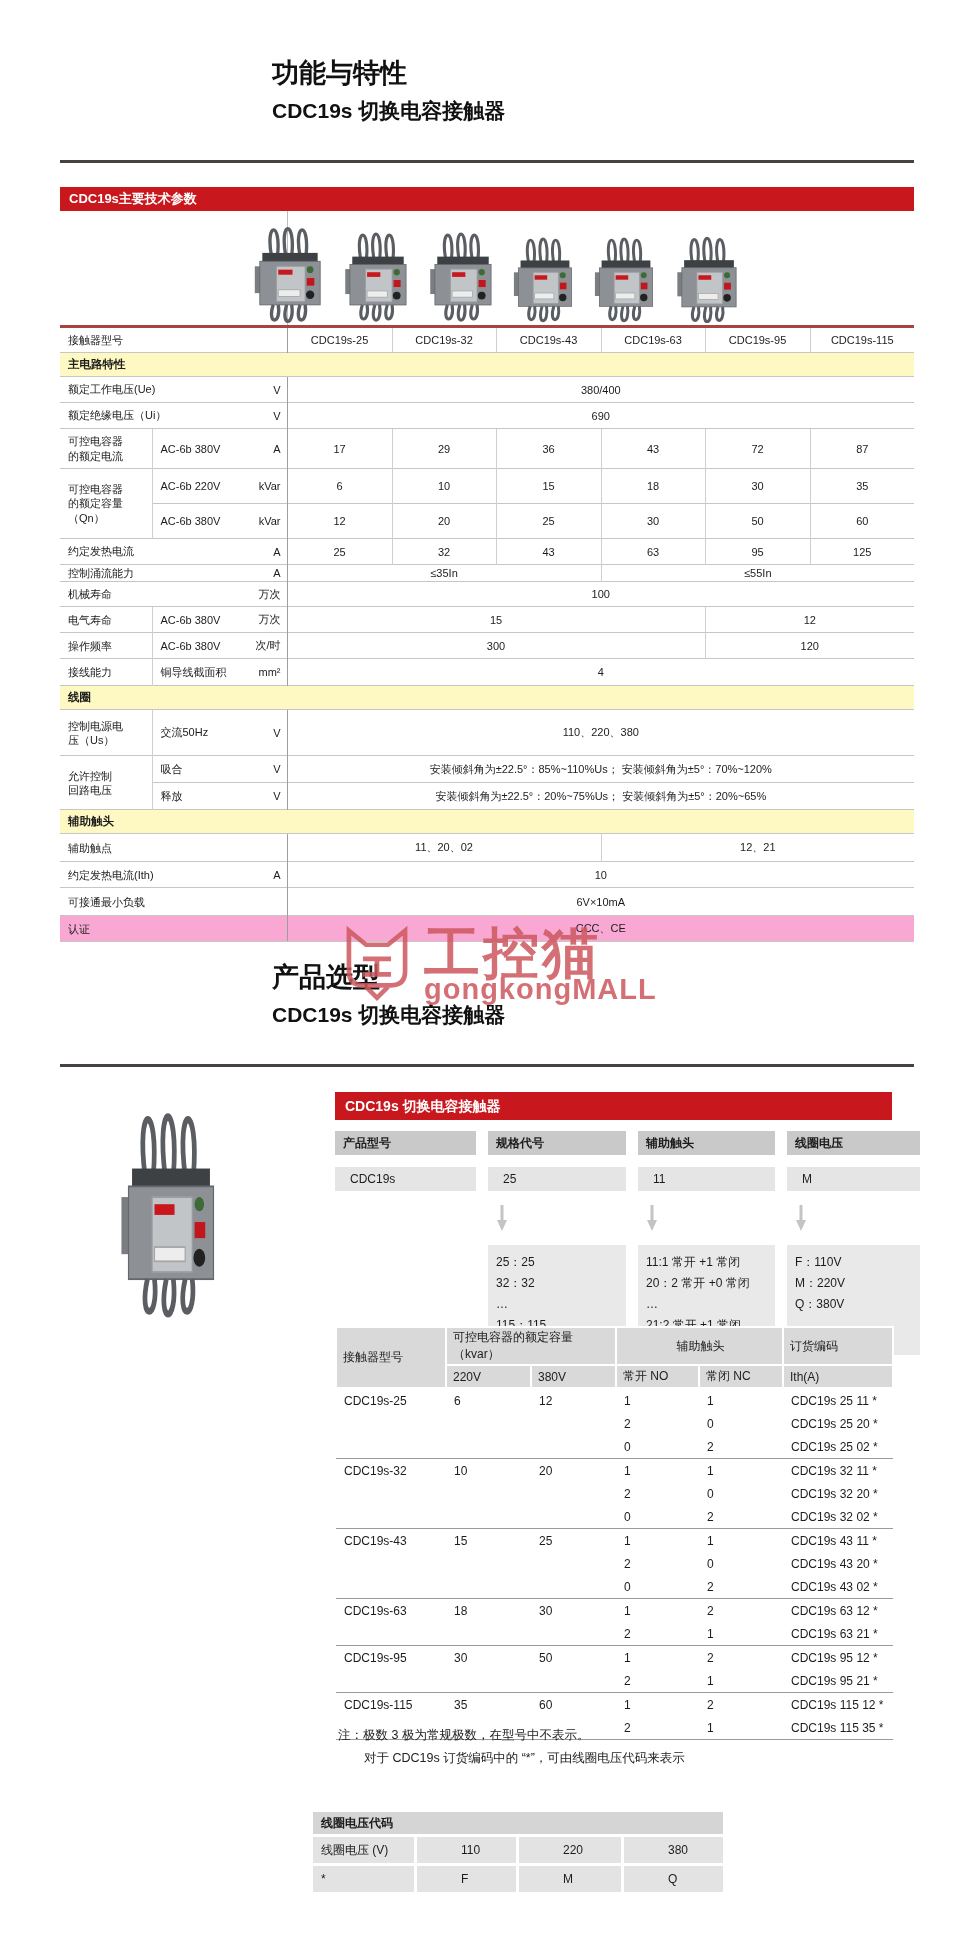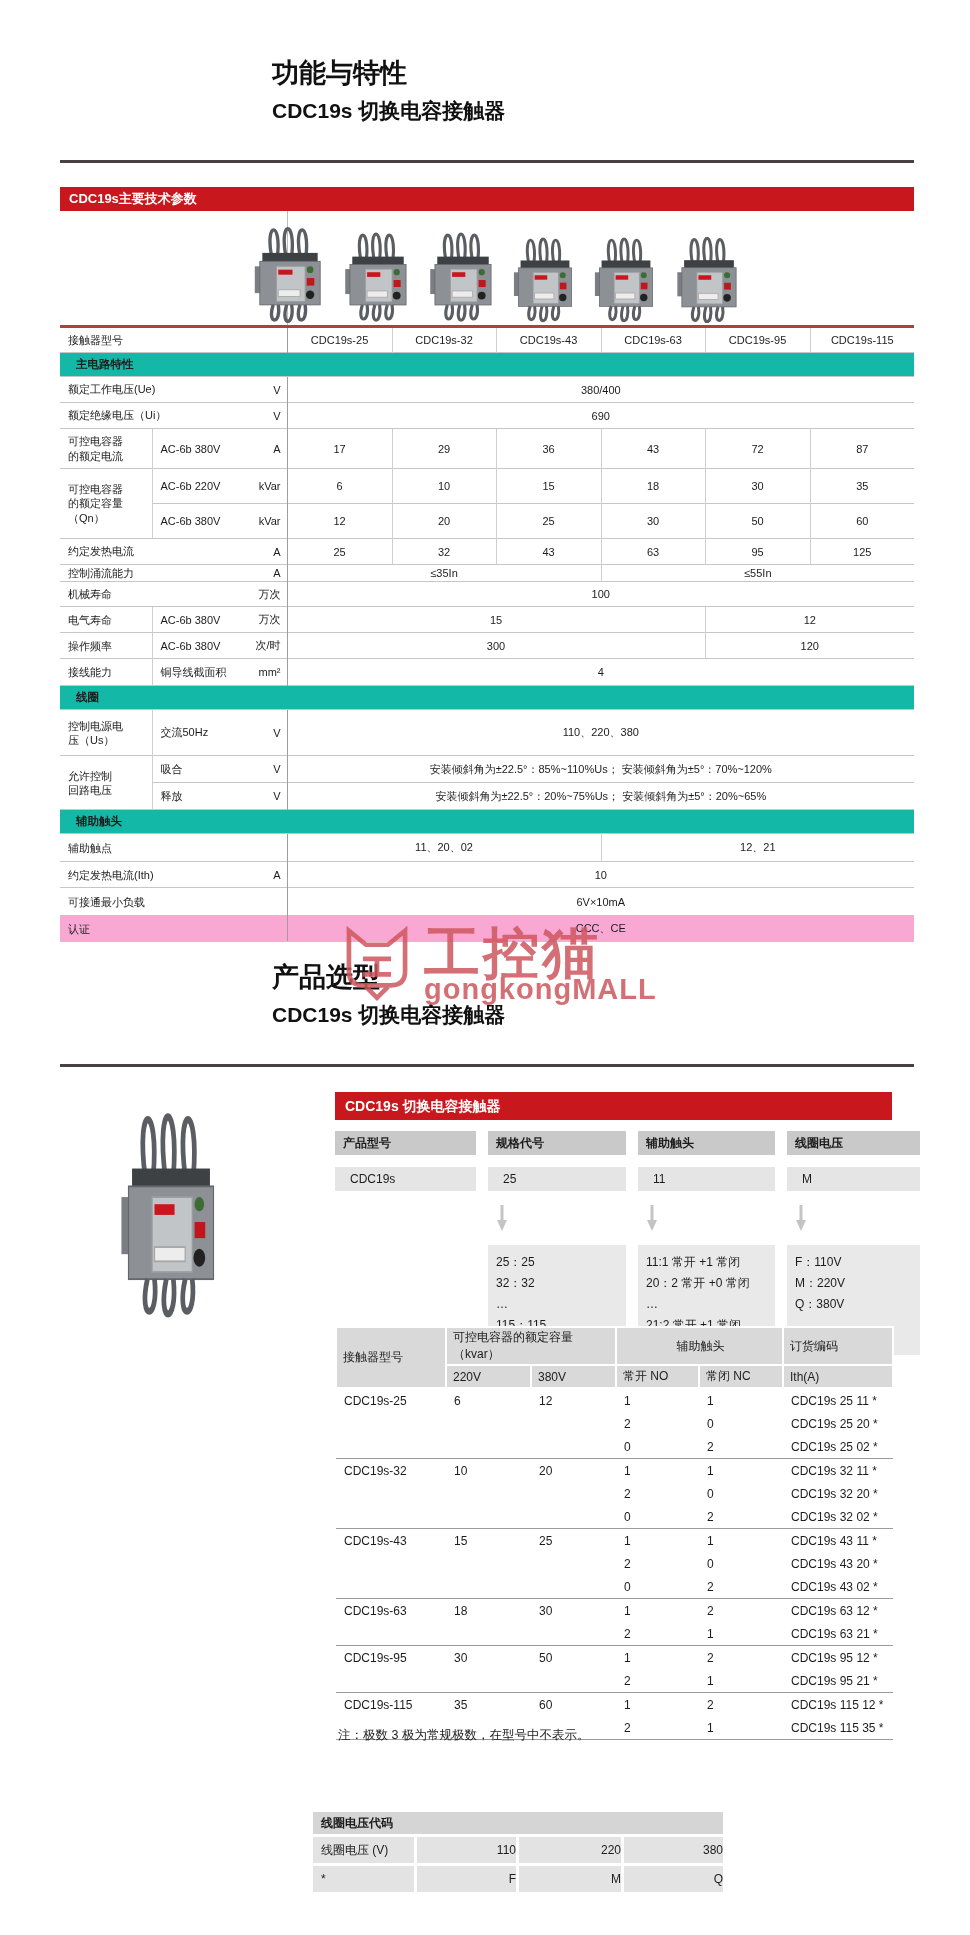--- a/index.html
+++ b/index.html
@@ -25,21 +25,21 @@
   table{border-collapse:collapse;}
   .spec{position:absolute;left:60px;top:325px;width:854px;table-layout:fixed;}
   .spec td{border-top:1px solid #c6c6c6;font-size:11px;padding:1px 3px;vertical-align:middle;}
   .spec tr.models{border-top:3px solid #a8433d;}
   .spec tr.models td{font-weight:normal;}
   .spec .lbl{text-align:left;padding-left:8px;white-space:pre-line;line-height:1.3;}
   .spec .sub{border-left:1px solid #cfcfcf;text-align:left;padding-left:8px;}
   .spec .unit{text-align:right;padding-right:6px;}
   .spec .val{border-left:1px solid #cfcfcf;text-align:center;}
   .spec .vstart{border-left:1px solid #9e9e9e;}
-  .spec tr.sec td{background:#14b8a6;font-weight:bold;text-align:left;padding-left:16px;font-size:11.5px;}
+  .spec tr.sec td{background:#fef9c3;font-weight:bold;text-align:left;padding-left:8px;font-size:11.5px;}
   .spec tr.graybg td{background:#f9a8d4;}
   .spec tr:last-child td{border-bottom:1px solid #c6c6c6;}
 
   
   .watermark{position:absolute;left:338px;top:926px;display:flex;align-items:flex-start;
              color:#cd585d;opacity:.85;z-index:6;pointer-events:none;}
   .wm-text{margin-left:8px;}
   .wm-cn{font-size:56px;font-weight:bold;line-height:.95;letter-spacing:3px;}
   .wm-en{font-size:29px;font-weight:bold;margin-top:-6px;letter-spacing:1px;}
 
@@ -63,21 +63,21 @@
   .order tbody tr.gs td{border-top:1px solid #9b9b9b;}
   .order tbody tr:last-child td{border-bottom:1px solid #9b9b9b;}
 
   .notes{position:absolute;left:338px;top:1724px;font-size:12.5px;line-height:1.85;color:#222;}
   .notes .n2{padding-left:26px;}
 
   
   .coil{position:absolute;left:313px;top:1812px;width:410px;}
   .coil-bar{background:#d5d5d5;height:22px;line-height:22px;font-weight:bold;font-size:12px;padding-left:8px;}
   .coil-grid{display:grid;grid-template-columns:101px 99px 102px 99px;gap:3px;margin-top:3px;}
-  .coil-cell{background:#e3e3e3;height:26px;line-height:26px;font-size:12px;text-align:right;padding-left:44px;}
+  .coil-cell{background:#e3e3e3;height:26px;line-height:26px;font-size:12px;text-align:left;padding-left:44px;}
   .coil-cell.l{text-align:left;padding-left:8px;}
 </style>
 </head>
 <body>
 
 <div class="page">
 
   <svg width="0" height="0" style="position:absolute">
     <defs>
       <symbol id="contactor" viewBox="0 0 100 130">
@@ -499,20 +499,21 @@
           <td></td>
           <td>2</td>
           <td>1</td>
           <td>CDC19s 115 35 *</td>
         </tr>
       </tbody>
   </table>
 
   <div class="notes">
     <div class="n1">注：极数 3 极为常规极数，在型号中不表示。</div>
+    <div class="n2">对于 CDC19s 订货编码中的 “*”，可由线圈电压代码来表示</div>
   </div>
 
   <div class="coil">
     <div class="coil-bar">线圈电压代码</div>
     <div class="coil-grid">
       <div class="coil-cell l">线圈电压 (V)</div>
       <div class="coil-cell">110</div>
       <div class="coil-cell">220</div>
       <div class="coil-cell">380</div>
     </div>

